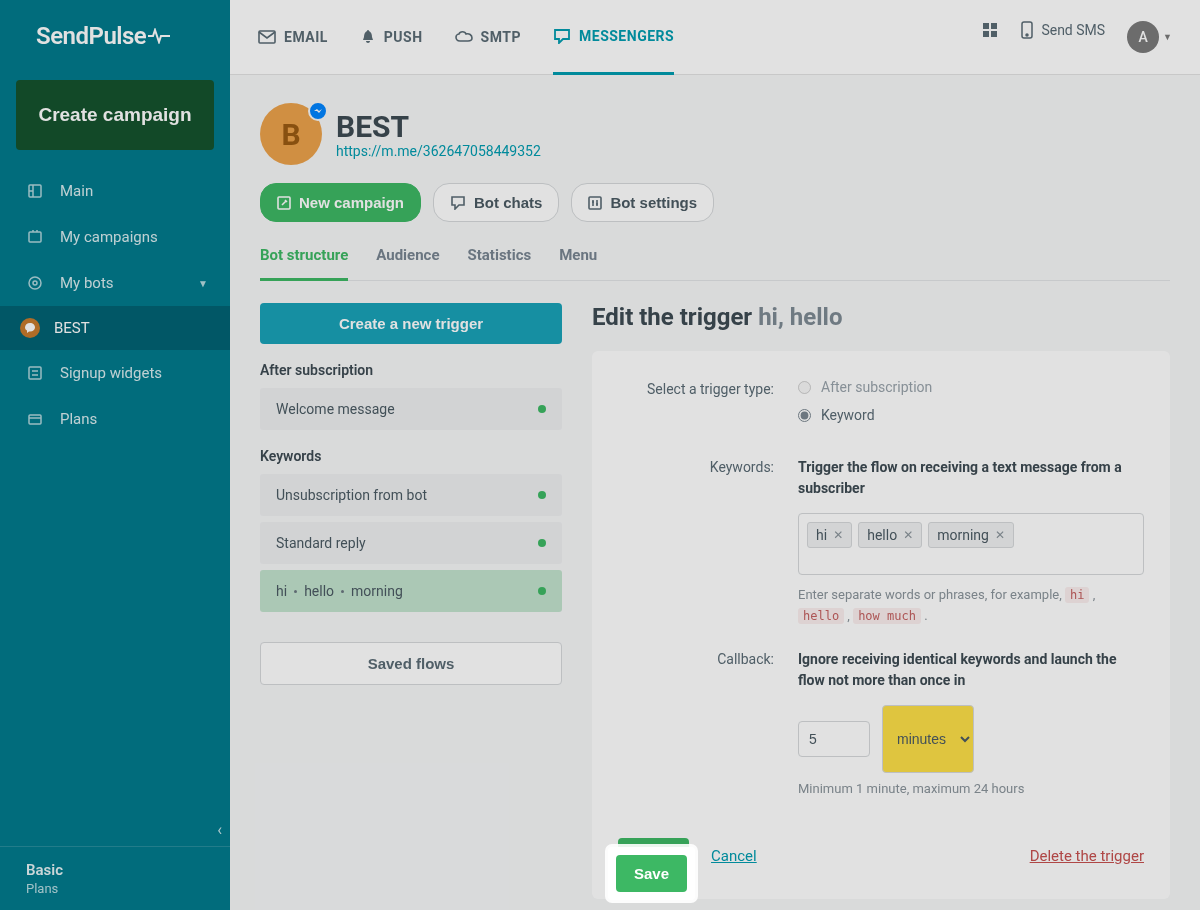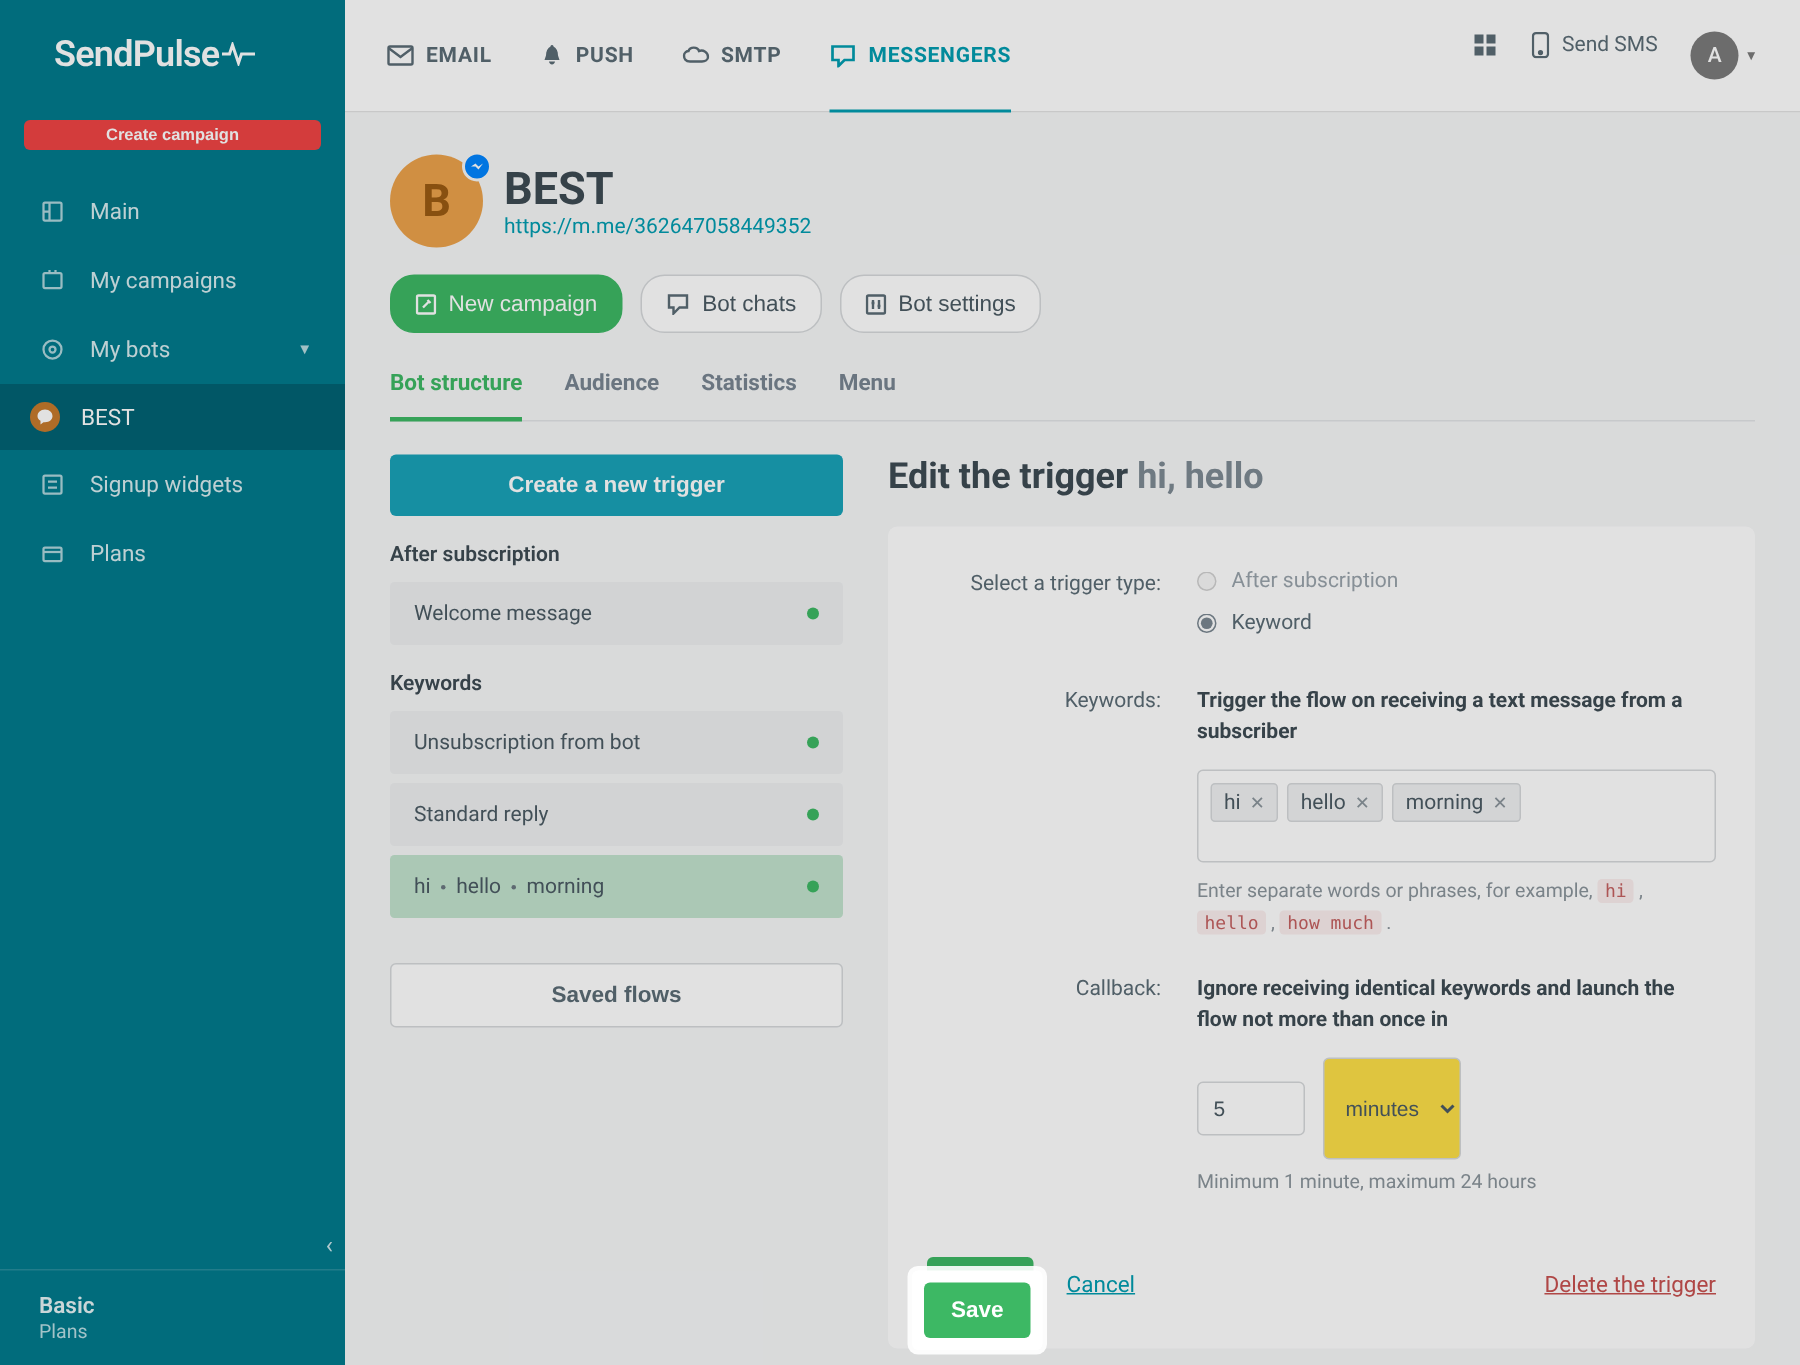--- a/index.html
+++ b/index.html
@@ -2,54 +2,54 @@
 <html><head>
 <meta charset="utf-8">
 <style>
 * { box-sizing: border-box; margin: 0; padding: 0; }
 body { font-family: -apple-system, BlinkMacSystemFont, "Segoe UI", Roboto, Arial, sans-serif; font-size: 14px; color: #333; background: #f5f5f5; width: 1200px; height: 910px; overflow: hidden; position: relative; }
 
 
 .sidebar { position: absolute; left: 0; top: 0; width: 230px; height: 910px; background: #007a8c; color: #fff; display: flex; flex-direction: column; }
 .logo { padding: 22px 20px 20px 36px; font-size: 24px; font-weight: 600; letter-spacing: -0.5px; display: flex; align-items: center; }
 .logo-pulse { margin-left: 2px; }
-.btn-create-campaign { margin: 10px 16px 18px 16px; background: #ef4444; border: none; color: #fff; padding: 4px 14px; font-size: 11px; font-weight: 600; border-radius: 4px; cursor: pointer; }
+.btn-create-campaign { margin: 10px 16px 18px 16px; background: #14532d; border: none; color: #fff; padding: 24px 14px; font-size: 19px; font-weight: 600; border-radius: 4px; cursor: pointer; }
 .nav-item { display: flex; align-items: center; padding: 14px 18px 14px 26px; cursor: pointer; font-size: 15px; color: #d8ecef; }
 .nav-item .nav-icon { width: 18px; height: 18px; margin-right: 16px; display: inline-flex; align-items: center; justify-content: center; opacity: 0.85; }
 .nav-item.expandable { justify-content: space-between; }
 .nav-chevron { font-size: 10px; margin-right: 4px; opacity: 0.85; }
 .nav-sub-badge { width: 20px; height: 20px; background: #c67a2c; border-radius: 50%; margin-right: 14px; display: inline-flex; align-items: center; justify-content: center; }
 .nav-sub-badge svg { width: 12px; height: 12px; }
 .nav-sub-item { display: flex; align-items: center; padding: 12px 18px 12px 20px; background: #006273; font-size: 15px; }
 .sidebar-collapse { position: absolute; right: 8px; top: 820px; color: #c9e5ea; font-size: 16px; cursor: pointer; }
 .sidebar-footer { position: absolute; bottom: 0; left: 0; right: 0; border-top: 1px solid rgba(255,255,255,0.15); padding: 14px 26px; }
 .sidebar-footer .plan-name { font-size: 15px; font-weight: 600; color: #e6f3f5; }
 .sidebar-footer .plan-link { font-size: 13px; color: #b8dde3; margin-top: 2px; }
 
 
 .topbar { position: absolute; left: 230px; top: 0; right: 0; height: 75px; background: #fff; border-bottom: 1px solid #e3e3e3; display: flex; align-items: center; padding: 0 28px; }
-.top-tabs { display: flex; gap: 32px; align-items: flex-end; flex: 1; }
+.top-tabs { display: flex; gap: 32px; align-items: flex-start; flex: 1; }
 .top-tab { display: flex; align-items: center; gap: 8px; color: #5a6b75; font-weight: 700; font-size: 14px; letter-spacing: 0.5px; cursor: pointer; height: 75px; }
 .top-tab.active { color: #009db0; border-bottom: 3px solid #009db0; margin-bottom: -1px; }
 .top-tab .tab-icon { display: inline-flex; }
 .top-right { display: flex; align-items: flex-start; gap: 22px; }
 .top-right-item { display: flex; align-items: center; gap: 8px; color: #5a6b75; font-size: 14px; cursor: pointer; }
 .avatar { width: 32px; height: 32px; background: #7a7a7a; border-radius: 50%; display: inline-flex; align-items: center; justify-content: center; color: #fff; font-weight: 500; }
 .avatar-caret { font-size: 9px; margin-left: 4px; color: #7a7a7a; }
 
 
 .main { position: absolute; left: 230px; top: 75px; right: 0; bottom: 0; background: #f6f7f8; padding: 28px 30px; overflow: hidden; }
 .page-header { display: flex; align-items: center; gap: 14px; margin-bottom: 18px; }
 .page-avatar { position: relative; width: 62px; height: 62px; background: #eca24a; border-radius: 50%; display: flex; align-items: center; justify-content: center; color: #9a5a12; font-size: 30px; font-weight: 700; }
 .page-avatar-badge { position: absolute; top: -2px; right: -6px; width: 20px; height: 20px; background: #0084ff; border-radius: 50%; border: 2px solid #f6f7f8; display: flex; align-items: center; justify-content: center; }
 .page-avatar-badge svg { width: 10px; height: 10px; fill: #fff; }
 .page-title { font-size: 30px; font-weight: 700; color: #3d4a52; line-height: 1.1; }
 .page-link { color: #009db0; font-size: 14px; margin-top: 2px; }
 .page-actions { display: flex; gap: 12px; margin-bottom: 24px; }
-.btn { display: inline-flex; align-items: center; gap: 8px; padding: 10px 16px; border-radius: 16px; border: 1px solid #d6d9db; background: #fff; color: #4b5a63; font-size: 15px; font-weight: 400; cursor: pointer; }
+.btn { display: inline-flex; align-items: center; gap: 8px; padding: 10px 16px; border-radius: 16px; border: 1px solid #d6d9db; background: #fff; color: #4b5a63; font-size: 15px; font-weight: 700; cursor: pointer; }
 .btn.green { background: #3db864; border-color: #3db864; color: #fff; }
 .sub-tabs { display: flex; gap: 28px; border-bottom: 1px solid #e2e4e6; margin-bottom: 22px; }
 .sub-tab { padding: 0 0 14px 0; font-size: 15px; font-weight: 700; color: #788591; cursor: pointer; }
 .sub-tab.active { color: #3db864; border-bottom: 3px solid #3db864; margin-bottom: -1px; }
 
 .two-col { display: flex; gap: 30px; }
 .left-col { width: 302px; flex-shrink: 0; }
 .right-col { flex: 1; }
 
 .btn-create-trigger { width: 100%; background: #18a2b8; border: none; color: #fff; padding: 12px; font-size: 15px; font-weight: 600; border-radius: 4px; cursor: pointer; margin-bottom: 18px; }

